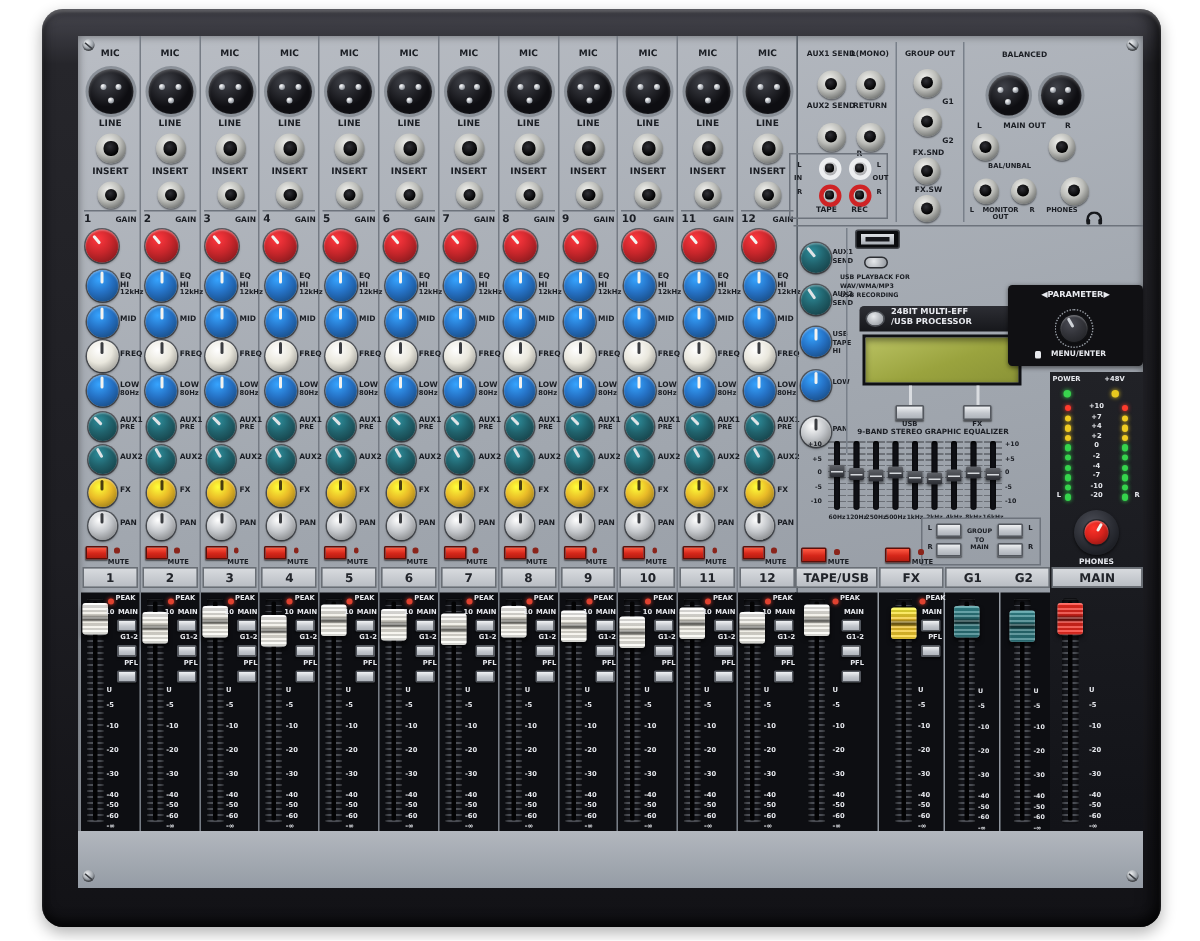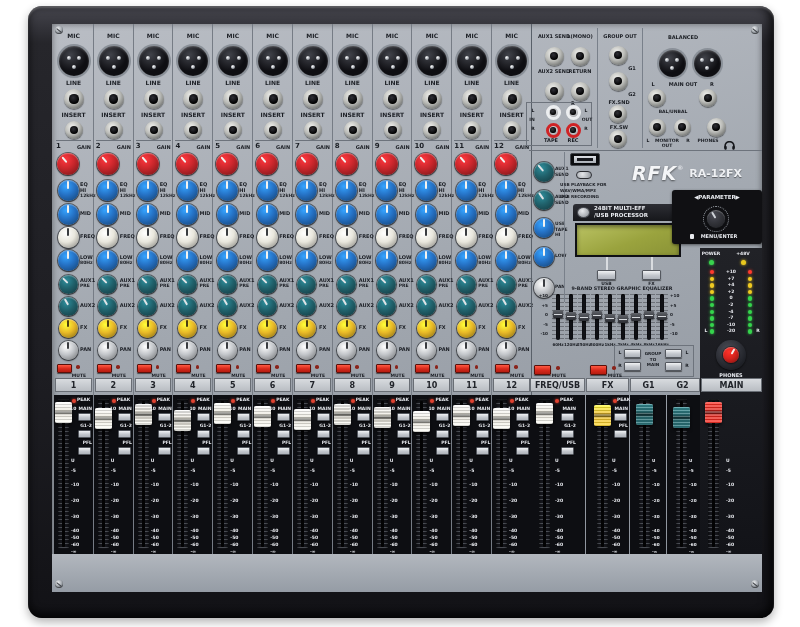--- a/index.html
+++ b/index.html
@@ -1106,25 +1106,20 @@
         <div class="knob" style="left: 482px; top: 254px; width: 20px; height: 20px; background: radial-gradient(circle at 38% 30%, rgb(255, 255, 255), rgb(195, 198, 202) 45%, rgb(107, 109, 111));">
           <div class="pt" style="transform: rotate(0deg); --pc: #3a3c40;"></div>
         </div>
         <div class="lb" style="left: 503px; top: 261px; width: 20px; font-size: 4.5px; text-align: left;">PAN</div>
         <div class="bx" style="left: 512px; top: 128px; width: 1px; height: 150px; background: rgb(121, 128, 138);"></div>
         <div class="usbport" style="left: 518px; top: 129px; width: 30px; height: 13px;"></div>
         <div class="pillbadge" style="left: 524px; top: 147px;"></div>
         <div class="lb" style="left: 508px; top: 159px; width: 56px; font-size: 4.2px; text-align: left;">USB PLAYBACK FOR</div>
         <div class="lb" style="left: 508px; top: 165px; width: 56px; font-size: 4.2px; text-align: left;">WAV/WMA/MP3</div>
         <div class="lb" style="left: 508px; top: 171px; width: 56px; font-size: 4.2px; text-align: left;">USB RECORDING</div>
-        <div class="logo" style="left: 560px; top: 138px; width: 150px; height: 22px;">
-          <div class="bl">RFK</div>
-          <div class="br">®</div>
-          <div class="bm">RA-12FX</div>
-        </div>
         <div class="bx" style="left: 521px; top: 180px; width: 110px; height: 17px; background: linear-gradient(rgb(45, 46, 52), rgb(22, 23, 27)); border-radius: 3px 3px 0px 0px;"></div>
         <div class="procbadge" style="left: 525px; top: 183px;"></div>
         <div class="lb wt" style="left: 542px; top: 182px; width: 88px; font-size: 5.5px; text-align: left;">24BIT MULTI-EFF</div>
         <div class="lb wt" style="left: 542px; top: 189px; width: 88px; font-size: 5.5px; text-align: left;">/USB PROCESSOR</div>
         <div class="lcd" style="left: 523px; top: 199px; width: 106px; height: 34px;"></div>
         <div class="bx" style="left: 554px; top: 233px; width: 2px; height: 13px; background: rgb(217, 220, 224);"></div>
         <div class="bx" style="left: 599px; top: 233px; width: 2px; height: 13px; background: rgb(217, 220, 224);"></div>
         <div class="sbtn" style="left: 545px; top: 246px; width: 19px; height: 10px;"></div>
         <div class="sbtn" style="left: 590px; top: 246px; width: 19px; height: 10px;"></div>
         <div class="lb" style="left: 543px; top: 258px; width: 23px; font-size: 4.5px;">USB</div>
@@ -1236,21 +1231,21 @@
         <div class="lb" style="left: 632px; top: 327px; width: 6px; font-size: 4.5px;">L</div>
         <div class="lb" style="left: 632px; top: 340px; width: 6px; font-size: 4.5px;">R</div>
         <div class="lb" style="left: 591px; top: 328px; width: 20px; font-size: 4.2px;">GROUP</div>
         <div class="lb" style="left: 591px; top: 334px; width: 20px; font-size: 4.2px;">TO MAIN</div>
         <div class="mutebtn" style="left: 482px; top: 341px; width: 17px; height: 10px;"></div>
         <div class="ld" style="left: 504.25px; top: 342.25px; width: 3.5px; height: 3.5px; background: rgb(138, 36, 27); box-shadow: none;"></div>
         <div class="lb" style="left: 498px; top: 350px; width: 18px; font-size: 4.5px;">MUTE</div>
         <div class="mutebtn" style="left: 538px; top: 341px; width: 17px; height: 10px;"></div>
         <div class="ld" style="left: 560.25px; top: 342.25px; width: 3.5px; height: 3.5px; background: rgb(138, 36, 27); box-shadow: none;"></div>
         <div class="lb" style="left: 554px; top: 350px; width: 18px; font-size: 4.5px;">MUTE</div>
-        <div class="plate" style="left: 478px; top: 354px; width: 55px; height: 14px;">FREQ/USB</div>
+        <div class="plate" style="left: 478px; top: 354px; width: 55px; height: 14px;">TAPE/USB</div>
         <div class="plate" style="left: 534px; top: 354px; width: 43px; height: 14px;">FX</div>
         <div class="plate" style="left: 578px; top: 354px; width: 70px; height: 14px;">
           <div class="phalf" style="left: 0px; width: 35px;">G1</div>
           <div class="phalf" style="left: 35px; width: 33px;">G2</div>
         </div>
         <div class="plate" style="left: 649px; top: 354px; width: 61px; height: 14px;">MAIN</div>
         <div class="bx" style="left: 478px; top: 371px; width: 55px; height: 159px; background: rgb(13, 14, 18);"></div>
         <div class="bx" style="left: 534px; top: 371px; width: 43px; height: 159px; background: rgb(13, 14, 18);"></div>
         <div class="bx" style="left: 578px; top: 371px; width: 36px; height: 159px; background: rgb(13, 14, 18);"></div>
         <div class="bx" style="left: 615px; top: 371px; width: 33px; height: 159px; background: rgb(13, 14, 18);"></div>

